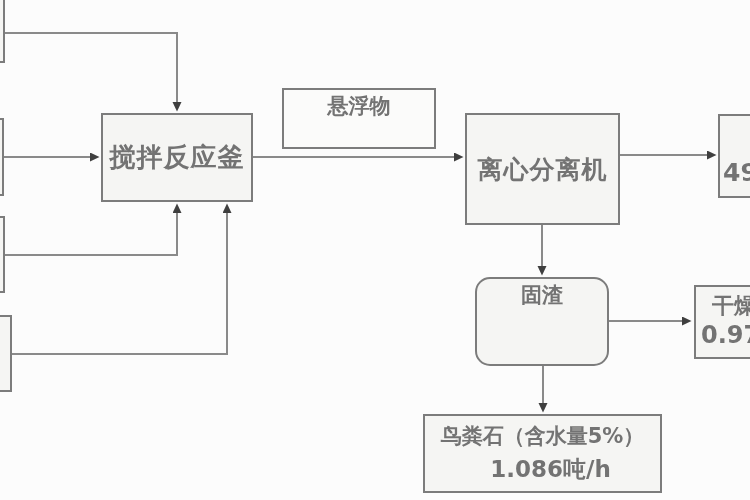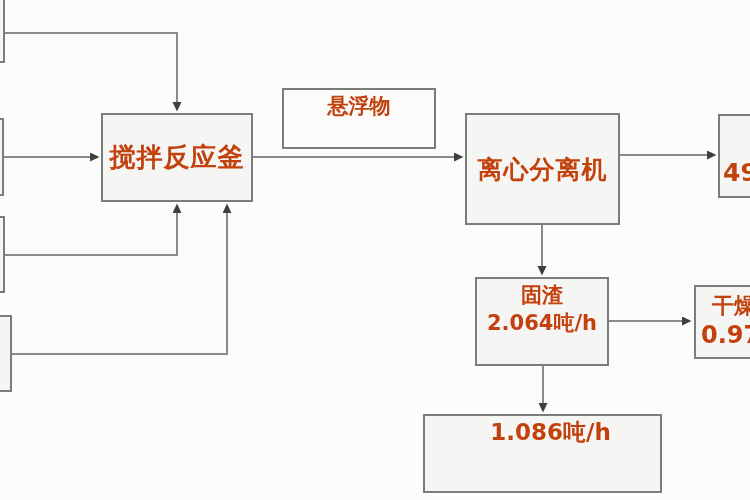--- a/index.html
+++ b/index.html
@@ -20,21 +20,21 @@
     left: 0;
     top: 0;
     width: 750px;
     height: 500px;
   }
   .box {
     position: absolute;
     box-sizing: border-box;
     border: 2px solid #7c7c7c;
     background: #f5f5f3;
-    color: #c2410c;
+    color: #737373;
     font-weight: bold;
     text-align: center;
   }
   .center {
     display: flex;
     align-items: center;
     justify-content: center;
   }
   
   #lb1 { left: -40px; top: -30px; width: 45px; height: 93px; }
@@ -45,21 +45,21 @@
   #reactor { left: 101px; top: 113px; width: 152px; height: 89px; font-size: 26px; letter-spacing: 1px; }
   #susp-label { left: 282px; top: 88px; width: 154px; height: 61px; background: #fbfbfa; }
   #susp-label .l1 { display: block; font-size: 21px; line-height: 28px; margin-top: 2px; }
   #susp-label .l2 { display: block; font-size: 23px; line-height: 28px; }
 
   #separator { left: 465px; top: 113px; width: 155px; height: 112px; font-size: 25px; letter-spacing: 1px; }
 
   #rightbox { left: 718px; top: 114px; width: 120px; height: 84px; }
   #rightbox .l2 { position: absolute; left: 3px; top: 42px; font-size: 25px; }
 
-  #guzha { left: 475px; top: 277px; width: 134px; height: 89px; }
+  #guzha { left: 475px; top: 277px; width: 134px; height: 89px; border-radius: 15px; }
   #guzha span { display: block; font-size: 21px; line-height: 28px; }
   #guzha .l1 { margin-top: 2px; }
 
   #drying { left: 694px; top: 285px; width: 130px; height: 74px; }
   #drying .l1 { position: absolute; left: 16px; top: 4px; font-size: 22px; }
   #drying .l2 { position: absolute; left: 5px; top: 34px; font-size: 24px; }
 
   #struvite { left: 423px; top: 414px; width: 239px; height: 79px; }
   #struvite .l1 { display: block; font-size: 21px; line-height: 33px; margin-top: 4px; }
   #struvite .l2 { display: block; font-size: 23px; line-height: 33px; margin-left: 16px; }
@@ -111,25 +111,25 @@
   <div class="box center" id="separator">
     <span>离心分离机</span>
   </div>
 
   <div class="box" id="rightbox">
     <span class="l2">49</span>
   </div>
 
   <div class="box" id="guzha">
     <span class="l1">固渣</span>
-    <span class="l2">2.064吨/h</span>
   </div>
 
   <div class="box" id="drying">
     <span class="l1">干燥</span>
     <span class="l2">0.97</span>
   </div>
 
   <div class="box" id="struvite">
+    <span class="l1">鸟粪石（含水量5%）</span>
     <span class="l2">1.086吨/h</span>
   </div>
 
 </div>
 
 </body></html>

